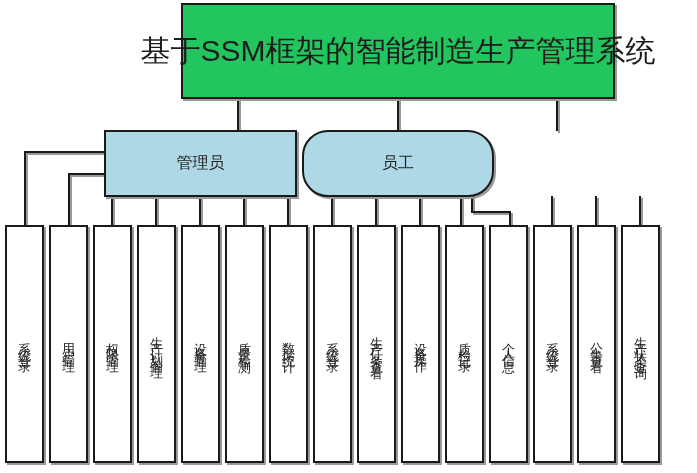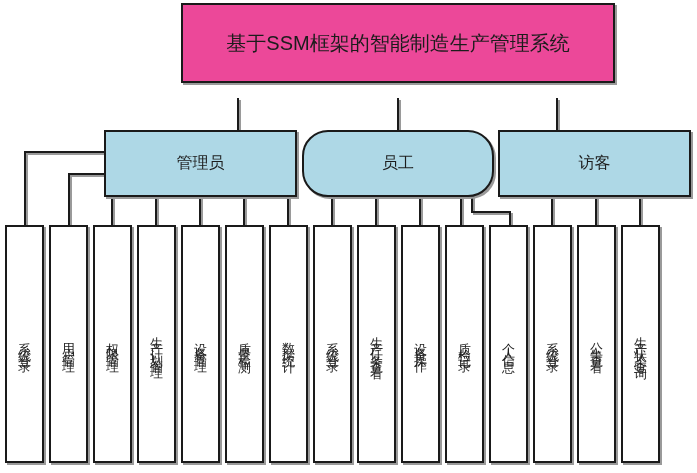--- a/index.html
+++ b/index.html
@@ -21,23 +21,23 @@
     box-sizing: border-box;
     border: 2px solid #1a1a1a;
     box-shadow: 2px 2px 0 0 #9a9a9a;
     display: flex;
     align-items: center;
     justify-content: center;
     color: #1c1c1c;
   }
   .title-box {
     left: 181px; top: 3px;
-    width: 434px; height: 80px;
-    background: #ec4899;
-    font-size: 20px;
+    width: 434px; height: 96px;
+    background: #22c55e;
+    font-size: 30px;
     white-space: nowrap;
   }
   .role-box {
     top: 130px; height: 67px;
     background: #aed8e6;
     font-size: 16px;
   }
   .role-admin   { left: 104px; width: 193px; }
   .role-staff   { left: 302px; width: 192px; border-radius: 26px; }
   .role-visitor { left: 498px; width: 193px; }
@@ -108,23 +108,20 @@
   <div class="box title-box">
     <span>基于SSM框架的智能制造生产管理系统</span>
   </div>
 
   <div class="box role-box role-admin">
     <span>管理员</span>
   </div>
   <div class="box role-box role-staff">
     <span>员工</span>
   </div>
-  <div class="box role-box role-visitor">
-    <span>访客</span>
-  </div>
 
   <div class="box leaf" style="left:5px">
     <span class="vtext">系统登录</span>
   </div>
   <div class="box leaf" style="left:49px">
     <span class="vtext">用户管理</span>
   </div>
   <div class="box leaf" style="left:93px">
     <span class="vtext">权限管理</span>
   </div>

